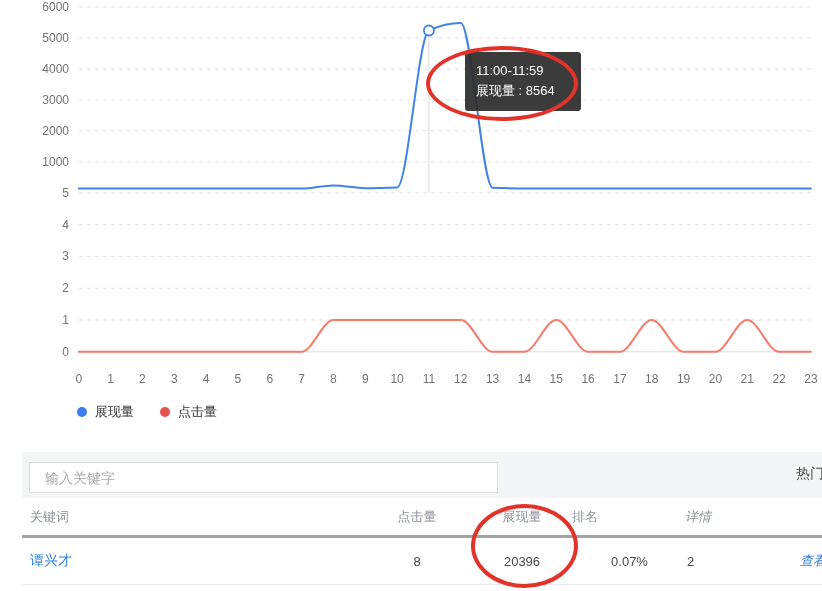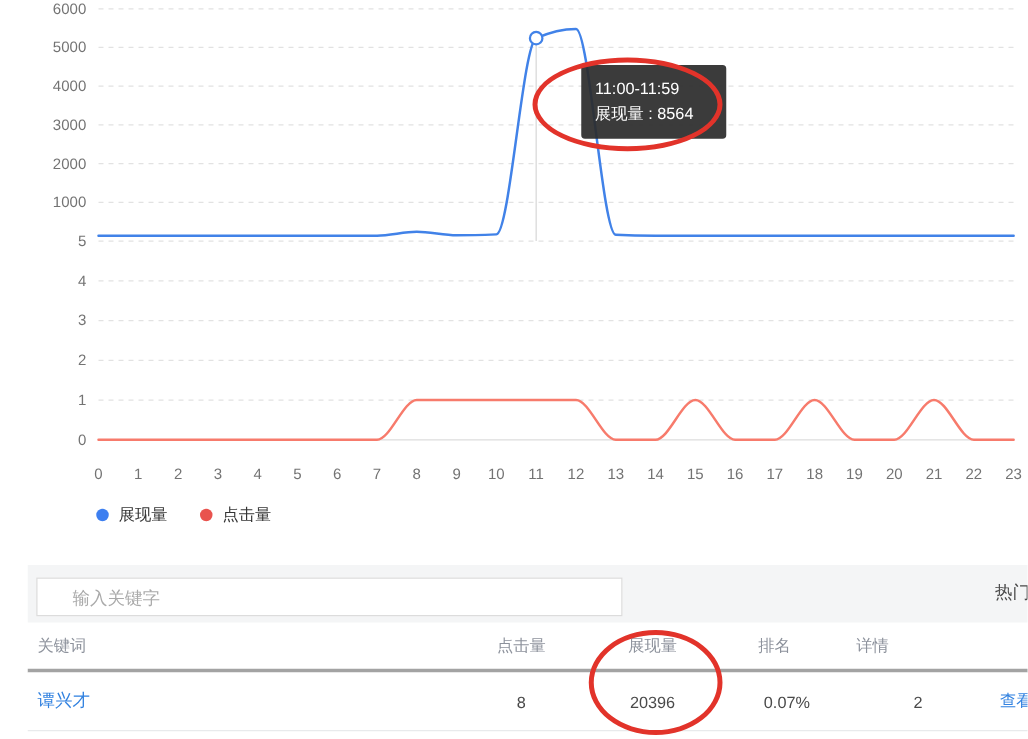--- a/index.html
+++ b/index.html
@@ -23,40 +23,40 @@
   #ring-table{left:449px;top:504px;width:107px;height:84px;}
   .legend{position:absolute;left:55px;top:403px;display:flex;gap:26px;align-items:center;}
   .legend-item{display:flex;align-items:center;gap:8px;font-size:13px;color:#333;cursor:pointer;}
   .dot{width:10px;height:10px;border-radius:50%;}
   .dot-imp{background:#3d7ff0;}
   .dot-clk{background:#e9534e;}
   
   .filter-bar{position:absolute;left:0;top:452px;width:822px;height:46px;background:#f4f5f6;}
   .search-input{
     position:absolute;left:7px;top:10px;width:469px;height:31px;border:1px solid #dcdcdc;
-    padding:0 28px;font-size:14px;color:#333;background:#fff;outline:none;
+    padding:0 15px;font-size:14px;color:#333;background:#fff;outline:none;
     font-family:inherit;
   }
   .search-input::placeholder{color:#aaa;}
   .hot-btn{
     position:absolute;left:637px;top:9px;width:94px;height:29px;border:none;border-radius:15px;
     background:#2e7ff2;color:#fff;font-size:13px;cursor:pointer;font-family:inherit;
   }
   .hot-pages{position:absolute;left:774px;top:13px;font-size:14px;color:#4a4a4a;cursor:pointer;white-space:nowrap;}
   
   .ktable{position:absolute;left:0;top:498px;width:822px;font-size:13px;}
   .trow{display:flex;align-items:center;width:822px;}
   .thead{height:40px;color:#8d929c;border-bottom:3px solid #a3a3a3;}
   .tbody-row{height:47px;color:#4a4a4a;border-bottom:1px solid #e8eaec;background:#fff;}
   .c1{width:340px;padding-left:8px;text-align:left;}
   .c2{width:110px;text-align:center;}
   .c3{width:100px;text-align:center;}
   .c4{width:115px;text-align:center;}
-  .c5{width:95px;text-align:center;}
-  .c6{width:62px;text-align:center;}
+  .c5{width:95px;text-align:left;}
+  .c6{width:62px;text-align:center;font-style:italic;}
   .link{color:#3282e0;text-decoration:none;cursor:pointer;}
   .kw{font-size:14px;}
 </style>
 </head>
 <body>
 
 <div class="app">
 
   <svg id="chart" width="822" height="395">
       <line x1="56.8" x2="789" y1="7" y2="7" stroke="#e2e2e2" stroke-dasharray="4 4"></line>

